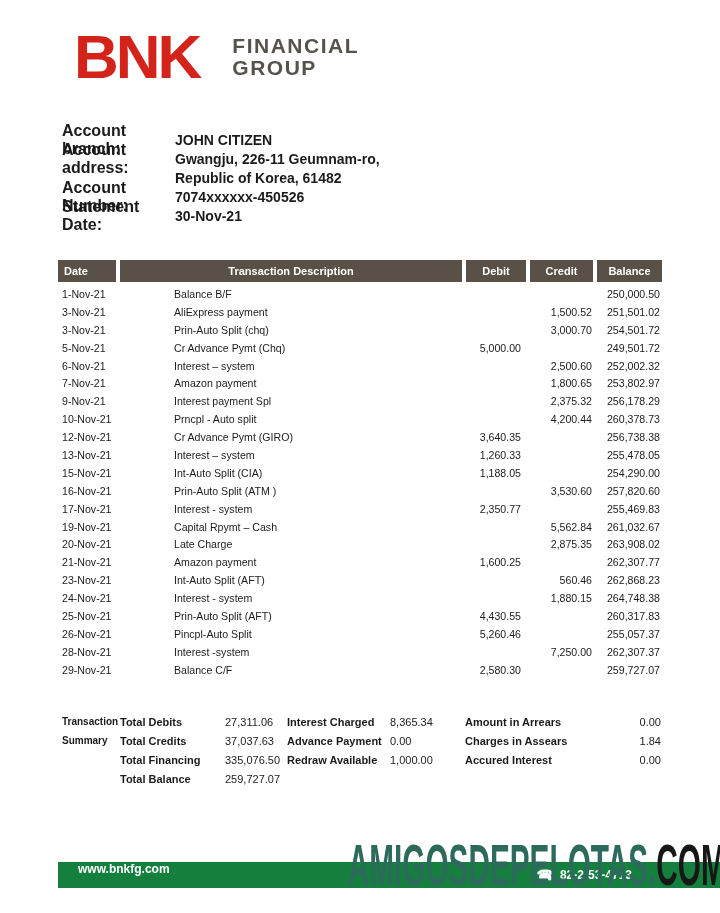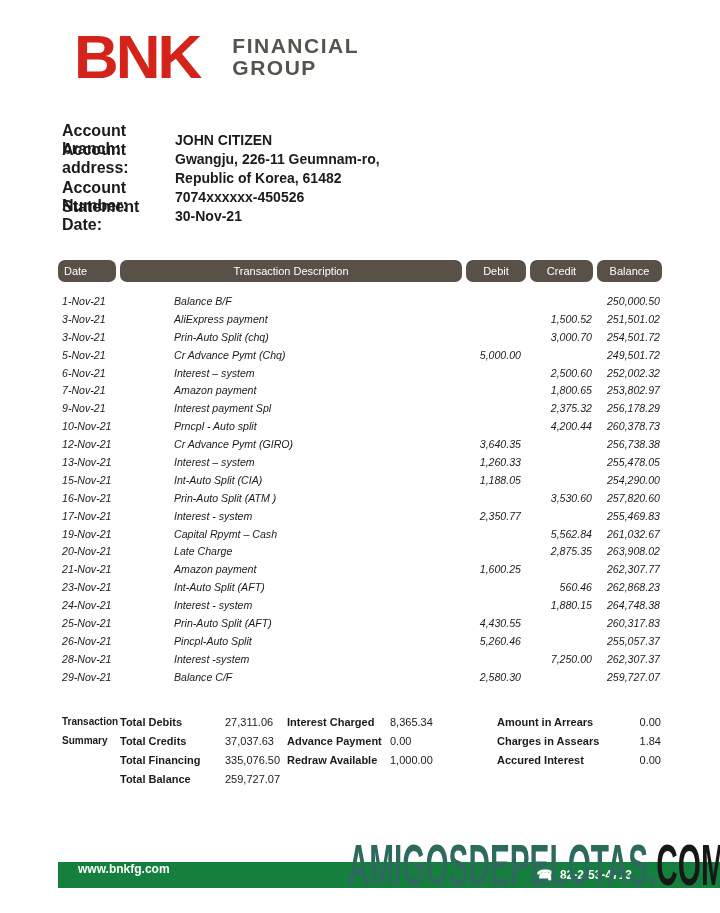--- a/index.html
+++ b/index.html
@@ -18,43 +18,43 @@
   .acct-row { display:flex; height:19px; align-items:center; }
   .acct-label { width:113px; font-weight:bold; font-size:16px; flex:none; }
   .acct-value { font-weight:bold; font-size:14px; white-space:nowrap; }
 
   
   .table { position:absolute; left:58px; top:260px; width:604px; }
   .txn-header, .txn-row {
     display:grid; grid-template-columns:58px 342px 60px 63px 65px; column-gap:4px;
   }
   .hcell {
-    background:#595147; color:#ffffff; font-size:11px; font-weight:normal;
-    height:22px; display:flex; align-items:center; justify-content:center;border-radius:7px;
+    background:#595147; color:#ffffff; font-size:11px; font-weight:bold;
+    height:22px; display:flex; align-items:center; justify-content:center;
   }
   .h-date { justify-content:flex-start; padding-left:6px; }
-  .txn-body { margin-top:10px;font-style:italic; }
+  .txn-body { margin-top:3px; }
   .txn-row { height:17.9px; align-items:center; font-size:10.6px; }
   .c-date { padding-left:4px; }
   .c-desc { padding-left:54px; }
   .c-debit { text-align:right; padding-right:5px; }
   .c-credit { text-align:right; padding-right:1px; }
   .c-balance { text-align:right; padding-right:2px; }
 
   
   .summary-heading { position:absolute; left:62px; top:712px; font-weight:bold; font-size:10px; }
   .summary-heading div { height:19px; display:flex; align-items:center; }
   .sum-col { position:absolute; top:712px; }
   .sum-col1 { left:120px; width:166px; }
   .sum-col2 { left:287px; width:176px; }
   .sum-col3 { left:465px; width:196px; }
   .sum-row { display:flex; height:19px; align-items:center; font-size:11px; }
   .sum-col1 .sum-label { width:105px; flex:none; }
   .sum-col2 .sum-label { width:103px; flex:none; }
-  .sum-col3 .sum-row { justify-content:space-between;margin-left:32px; }
+  .sum-col3 .sum-row { justify-content:space-between; }
   .sum-label { font-weight:bold; white-space:nowrap; }
   .sum-value { white-space:nowrap; }
 
   
   .footer-bar {
     position:absolute; left:58px; top:862px; width:662px; height:26px;
     background:#15803d; display:flex; align-items:flex-start;
   }
   .footer-url { color:#ffffff; font-weight:bold; font-size:12px; margin-left:20px; }
   .footer-phone {

